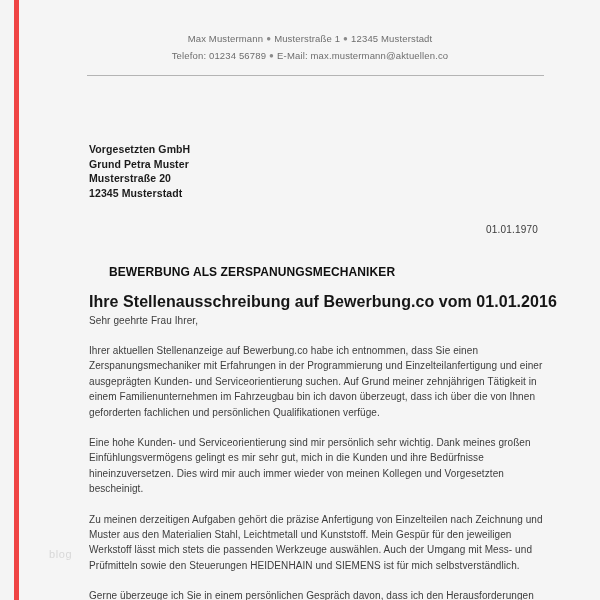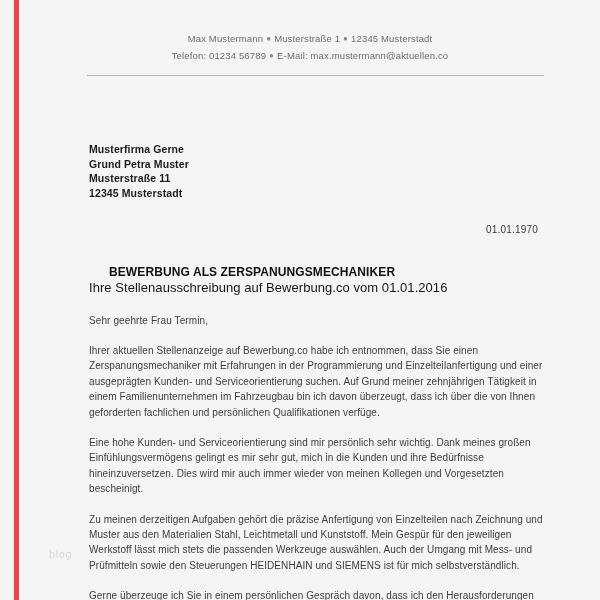--- a/index.html
+++ b/index.html
@@ -88,26 +88,26 @@
   }
   .subject-main {
     font-size: 12px;
     font-weight: bold;
     color: #0f0f0f;
     letter-spacing: .1px;
     line-height: 15px;
     padding-left: 20px;
   }
   .subject-sub {
-    font-size: 13px;
-    font-weight: normal;
+    font-size: 16px;
+    font-weight: bold;
     color: #161616;
     letter-spacing: .05px;
     line-height: 14px;
-    margin-top: 1px;
+    margin-top: 15px;
   }
 
   
   .body-copy {
     position: absolute;
     left: 70px;
     top: 313px;
     width: 458px;
   }
   .salutation {
@@ -147,35 +147,35 @@
       <span>Max Mustermann</span><span class="lh-sep">●</span><span>Musterstraße 1</span><span class="lh-sep">●</span><span>12345 Musterstadt</span>
     </div>
     <div class="lh-line">
       <span>Telefon: 01234 56789</span><span class="lh-sep">●</span><span>E-Mail: max.mustermann@aktuellen.co</span>
     </div>
   </div>
 
   <div class="header-rule"></div>
 
   <div class="recipient">
-    <div>Musterfirma Gerne</div>
+    <div>Vorgesetzten GmbH</div>
     <div>Grund Petra Muster</div>
-    <div>Musterstraße 11</div>
+    <div>Musterstraße 20</div>
     <div>12345 Musterstadt</div>
   </div>
 
   <div class="date">01.01.1970</div>
 
   <div class="subject">
     <div class="subject-main">BEWERBUNG ALS ZERSPANUNGSMECHANIKER</div>
     <div class="subject-sub">Ihre Stellenausschreibung auf Bewerbung.co vom 01.01.2016</div>
   </div>
 
   <div class="body-copy">
-    <div class="salutation">Sehr geehrte Frau Termin,</div>
+    <div class="salutation">Sehr geehrte Frau Ihrer,</div>
     <p class="para">Ihrer aktuellen Stellenanzeige auf Bewerbung.co habe ich entnommen, dass Sie einen Zerspanungsmechaniker mit Erfahrungen in der Programmierung und Einzelteilanfertigung und einer ausgeprägten Kunden- und Serviceorientierung suchen. Auf Grund meiner zehnjährigen Tätigkeit in einem Familienunternehmen im Fahrzeugbau bin ich davon überzeugt, dass ich über die von Ihnen geforderten fachlichen und persönlichen Qualifikationen verfüge.</p>
     <p class="para">Eine hohe Kunden- und Serviceorientierung sind mir persönlich sehr wichtig. Dank meines großen Einfühlungsvermögens gelingt es mir sehr gut, mich in die Kunden und ihre Bedürfnisse hineinzuversetzen. Dies wird mir auch immer wieder von meinen Kollegen und Vorgesetzten bescheinigt.</p>
     <p class="para">Zu meinen derzeitigen Aufgaben gehört die präzise Anfertigung von Einzelteilen nach Zeichnung und Muster aus den Materialien Stahl, Leichtmetall und Kunststoff. Mein Gespür für den jeweiligen Werkstoff lässt mich stets die passenden Werkzeuge auswählen. Auch der Umgang mit Mess- und Prüfmitteln sowie den Steuerungen HEIDENHAIN und SIEMENS ist für mich selbstverständlich.</p>
     <p class="para">Gerne überzeuge ich Sie in einem persönlichen Gespräch davon, dass ich den Herausforderungen der ausgeschriebenen Position gewachsen bin. Bitte nennen Sie mir hierfür einen Termin.</p>
   </div>
 
   <div class="watermark">blog</div>
 
 </div>
 

